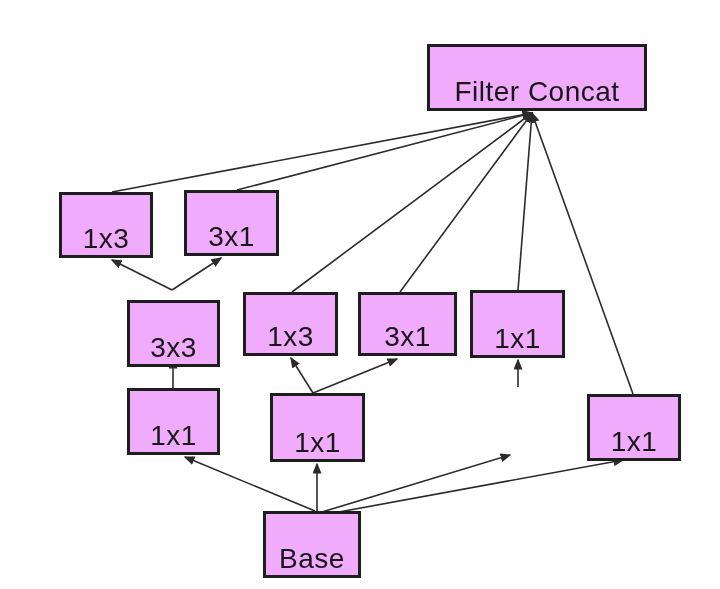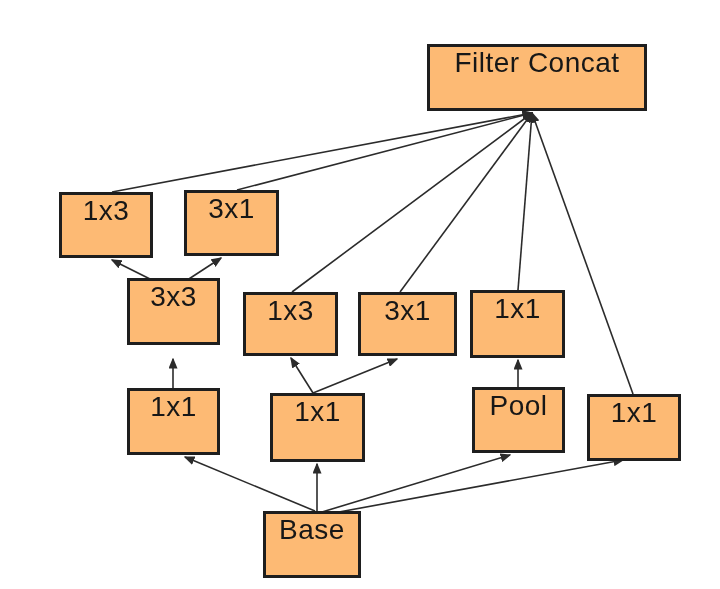--- a/index.html
+++ b/index.html
@@ -18,35 +18,35 @@
   .edges {
     position: absolute;
     left: 0;
     top: 0;
     width: 720px;
     height: 589px;
   }
   .node {
     position: absolute;
     box-sizing: border-box;
-    background: #fdba74;
+    background: #f0abfc;
     border: 3px solid #1e1e1e;
     display: flex;
-    align-items: flex-start;
+    align-items: flex-end;
     justify-content: center;
     font-size: 28px;
     color: #171717;
     letter-spacing: 0.5px;
     white-space: nowrap;
   }
   
   .n-filter-concat { left: 427px; top: 44px;  width: 220px; height: 67px; }
   .n-1x3-top       { left: 59px;  top: 192px; width: 94px;  height: 66px; }
   .n-3x1-top       { left: 184px; top: 190px; width: 95px;  height: 66px; }
-  .n-3x3           { left: 127px; top: 278px; width: 93px;  height: 67px; }
+  .n-3x3           { left: 127px; top: 300px; width: 93px;  height: 67px; }
   .n-1x3-mid       { left: 243px; top: 292px; width: 95px;  height: 64px; }
   .n-3x1-mid       { left: 358px; top: 292px; width: 99px;  height: 64px; }
   .n-1x1-afterpool { left: 470px; top: 290px; width: 95px;  height: 68px; }
   .n-1x1-left      { left: 127px; top: 388px; width: 93px;  height: 67px; }
   .n-1x1-mid       { left: 270px; top: 393px; width: 95px;  height: 69px; }
   .n-pool          { left: 472px; top: 387px; width: 93px;  height: 66px; }
   .n-1x1-right     { left: 587px; top: 394px; width: 94px;  height: 67px; }
   .n-base          { left: 263px; top: 511px; width: 98px;  height: 67px; }
 </style>
 </head>
@@ -114,23 +114,20 @@
   </div>
 
   <div class="node n-1x1-left">
     <span>1x1</span>
   </div>
 
   <div class="node n-1x1-mid">
     <span>1x1</span>
   </div>
 
-  <div class="node n-pool">
-    <span>Pool</span>
-  </div>
 
   <div class="node n-1x1-right">
     <span>1x1</span>
   </div>
 
   <div class="node n-base">
     <span>Base</span>
   </div>
 
 </div>

